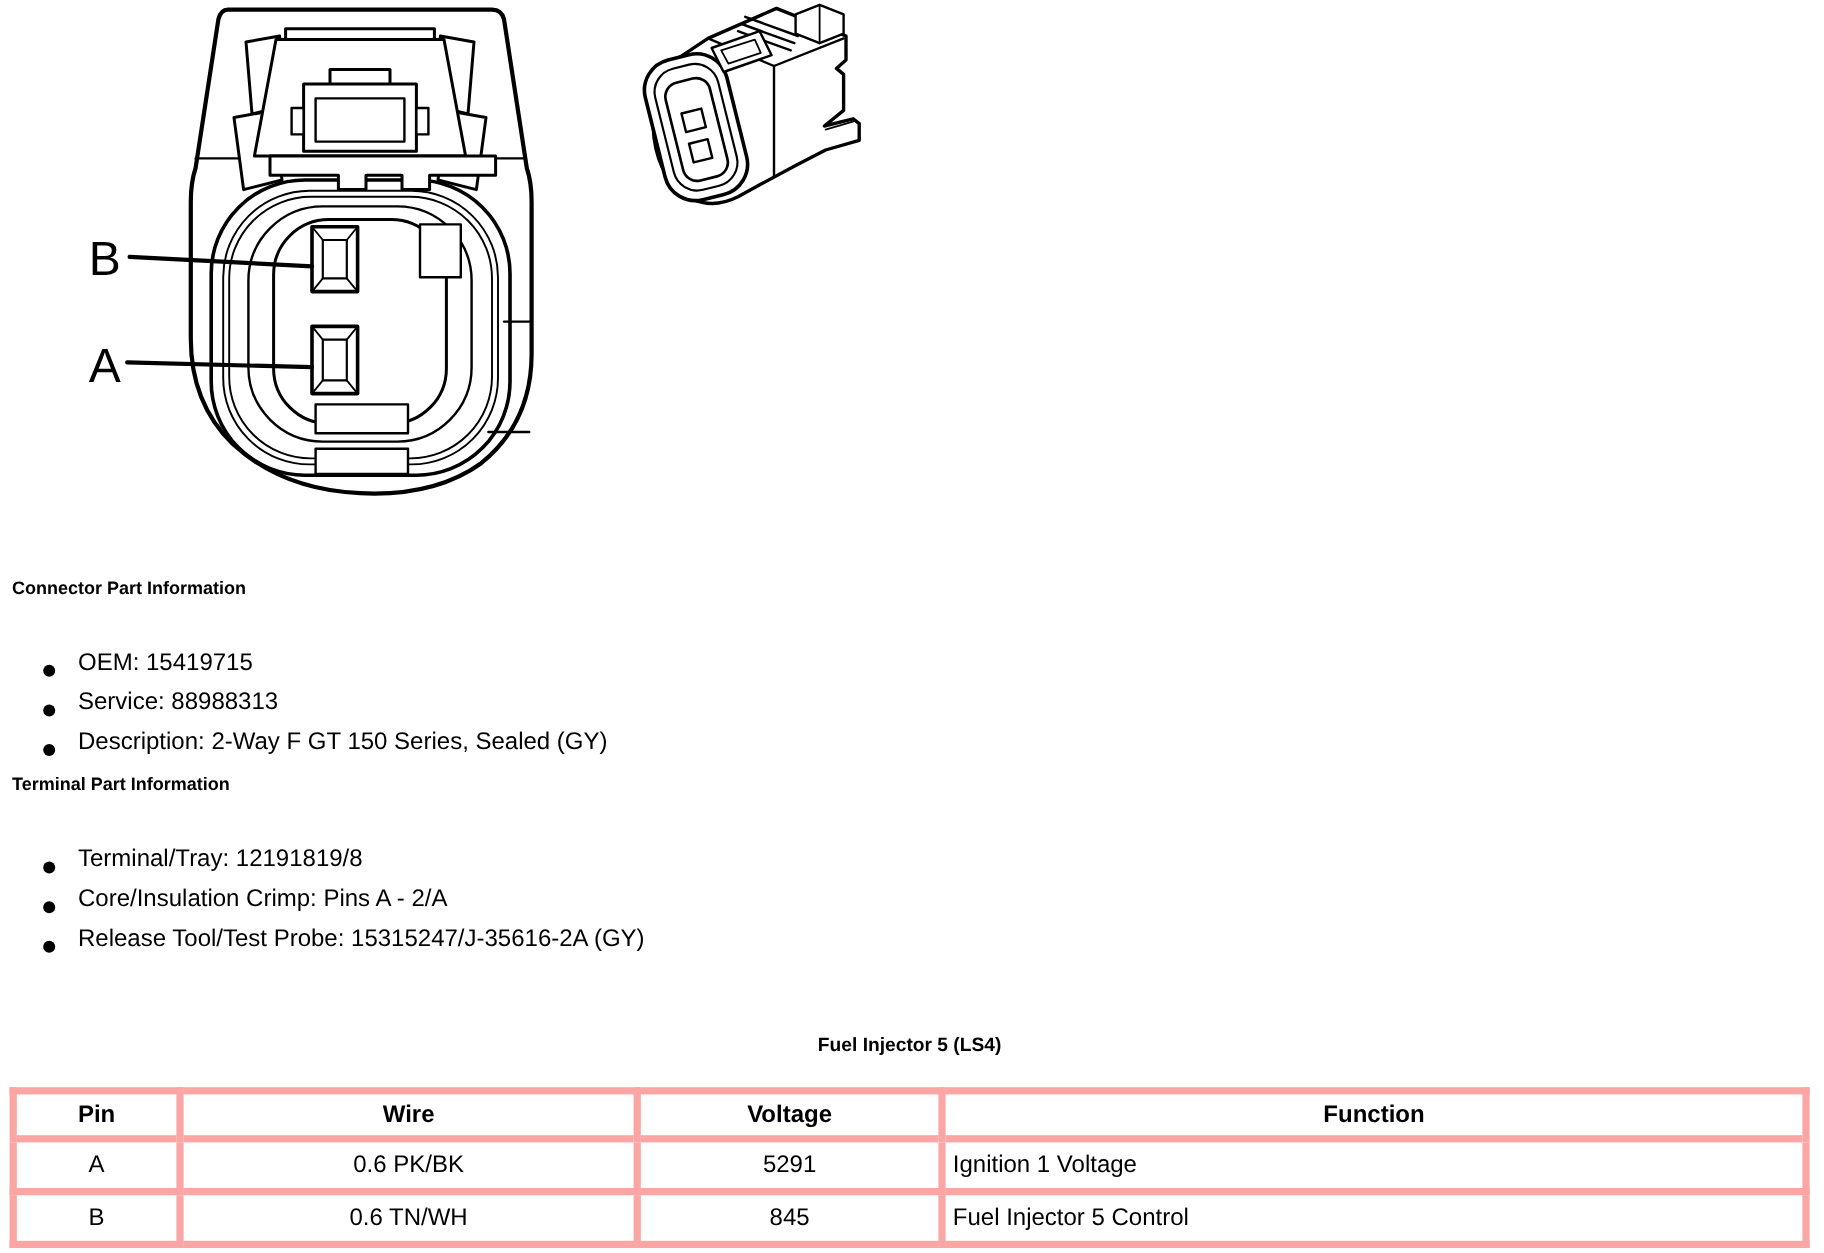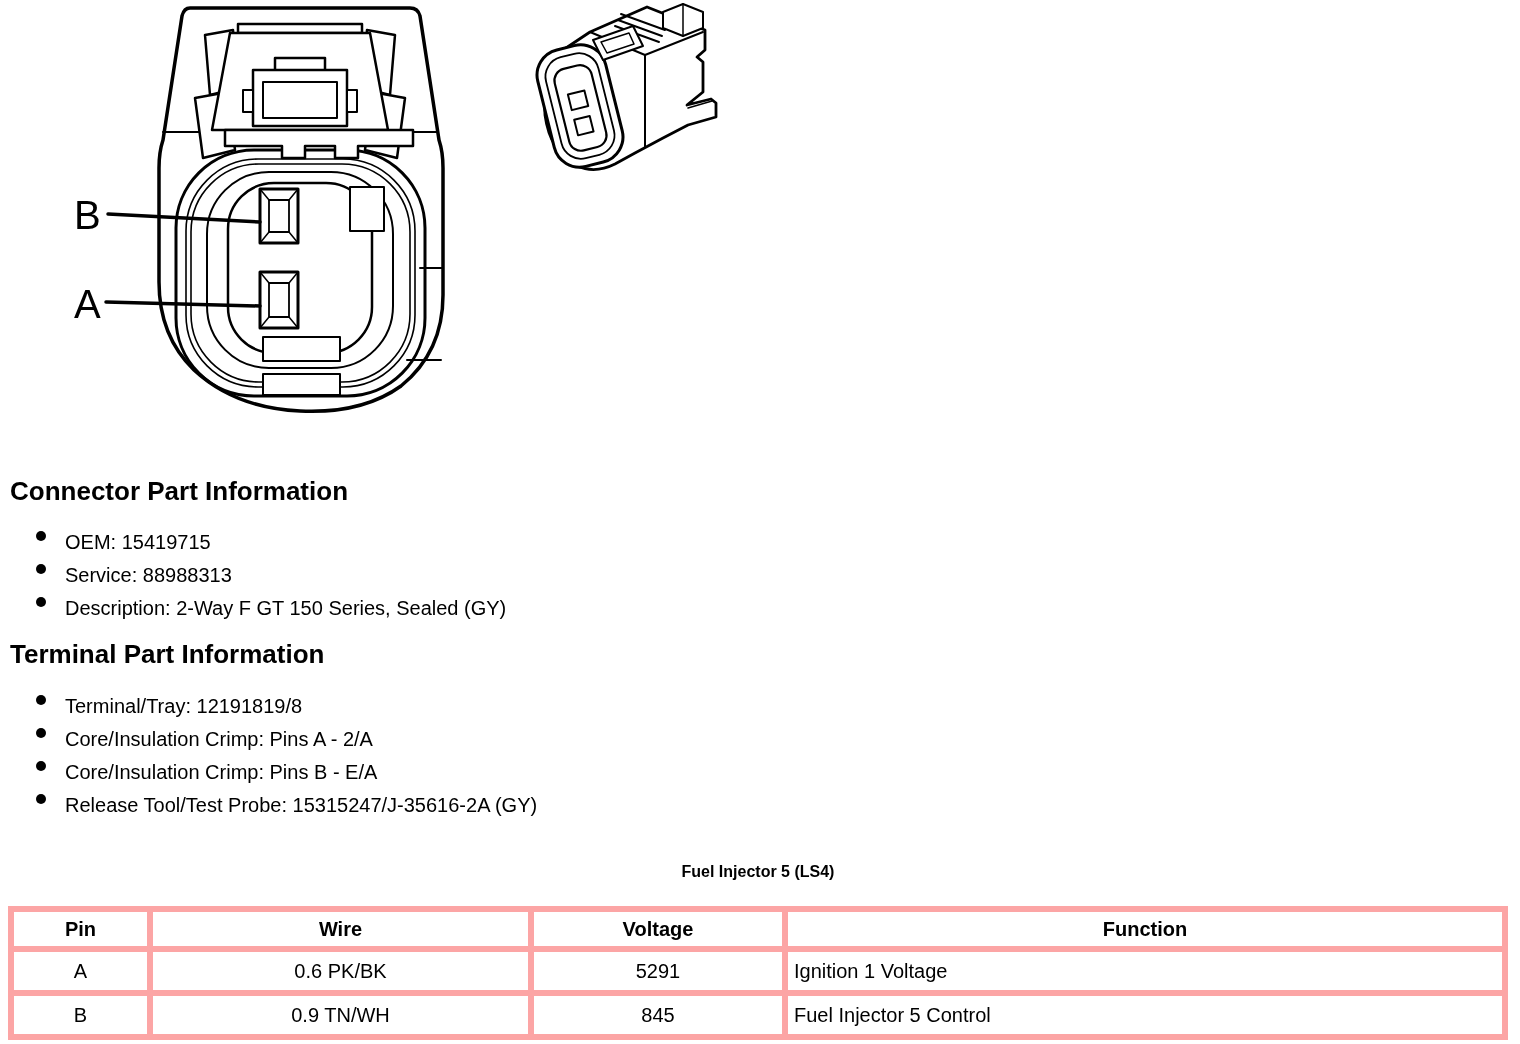--- a/index.html
+++ b/index.html
@@ -7,28 +7,28 @@
   .page {
     position: relative; width: 1520px; height: 1044px;
     background: #ffffff; color: #000;
     font-family: "Liberation Sans", sans-serif; overflow: hidden;
   }
   svg text { font-family: "Liberation Sans", sans-serif; fill: #000; }
   .front-svg { position: absolute; left: 60px; top: 0; width: 400px; height: 420px; }
   .side-svg  { position: absolute; left: 535px; top: 0; width: 215px; height: 180px; }
   .sec-heading {
     position: absolute; left: 10px;
-    font-size: 26px; font-weight: bold; line-height: 24px; white-space: nowrap;
+    font-size: 15px; font-weight: bold; line-height: 24px; white-space: nowrap;
   }
   #h-connector { top: 479px; }
   #h-terminal  { top: 642px; }
   .blist { position: absolute; left: 10px; margin: 0; padding: 0; list-style: none; }
   #list-connector { top: 531px; }
   #list-terminal  { top: 695px; }
-  .blist li { display: flex; align-items: flex-start; height: 33px; }
+  .blist li { display: flex; align-items: flex-end; height: 33px; }
   .bullet {
     width: 10px; height: 10px; border-radius: 50%; background: #000;
     margin-left: 26px; margin-right: 19px; flex: 0 0 auto;
   }
   .bitem { font-size: 20px; white-space: nowrap; }
   .tbl-title {
     position: absolute; top: 863px; left: 0; width: 1516px;
     text-align: center; font-size: 16px; font-weight: bold;
   }
   table.pinout {
@@ -144,24 +144,20 @@
     <li>
       <span class="bullet"></span>
       <span class="bitem">Terminal/Tray: 12191819/8</span>
     </li>
     <li>
       <span class="bullet"></span>
       <span class="bitem">Core/Insulation Crimp: Pins A - 2/A</span>
     </li>
     <li>
       <span class="bullet"></span>
-      <span class="bitem">Core/Insulation Crimp: Pins B - E/A</span>
-    </li>
-    <li>
-      <span class="bullet"></span>
       <span class="bitem">Release Tool/Test Probe: 15315247/J-35616-2A (GY)</span>
     </li>
   </ul>
 
   <div class="tbl-title">Fuel Injector 5 (LS4)</div>
   <table class="pinout">
     <colgroup>
       <col style="width:139px">
         <col style="width:381px">
         <col style="width:254px">
@@ -177,20 +173,20 @@
     </thead>
     <tbody>
       <tr>
         <td>A</td>
         <td>0.6 PK/BK</td>
         <td>5291</td>
         <td class="fn">Ignition 1 Voltage</td>
       </tr>
       <tr>
         <td>B</td>
-        <td>0.9 TN/WH</td>
+        <td>0.6 TN/WH</td>
         <td>845</td>
         <td class="fn">Fuel Injector 5 Control</td>
       </tr>
     </tbody>
   </table>
 
 </div>
 
 </body></html>

